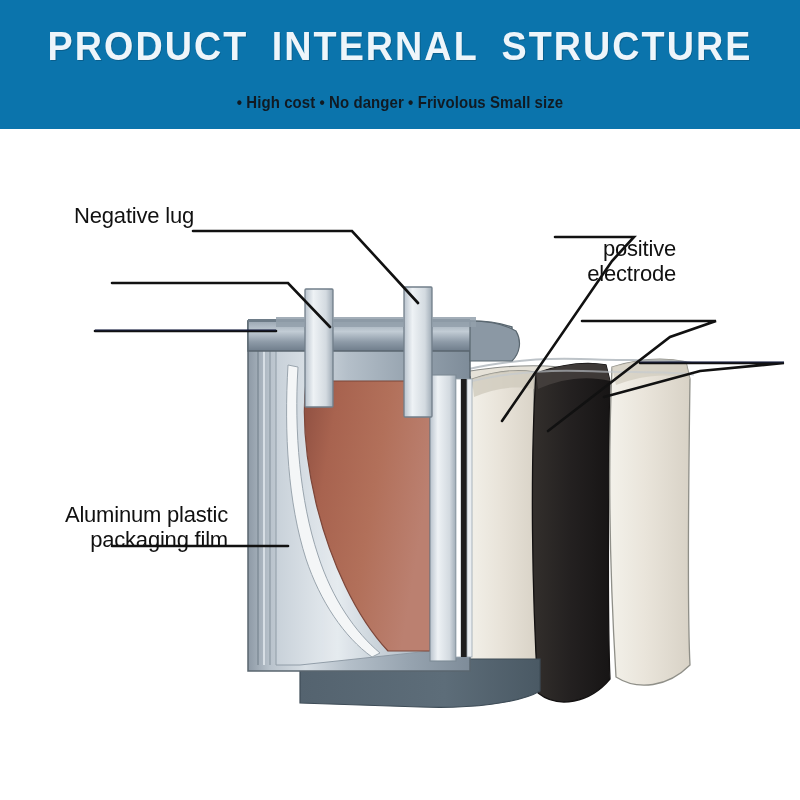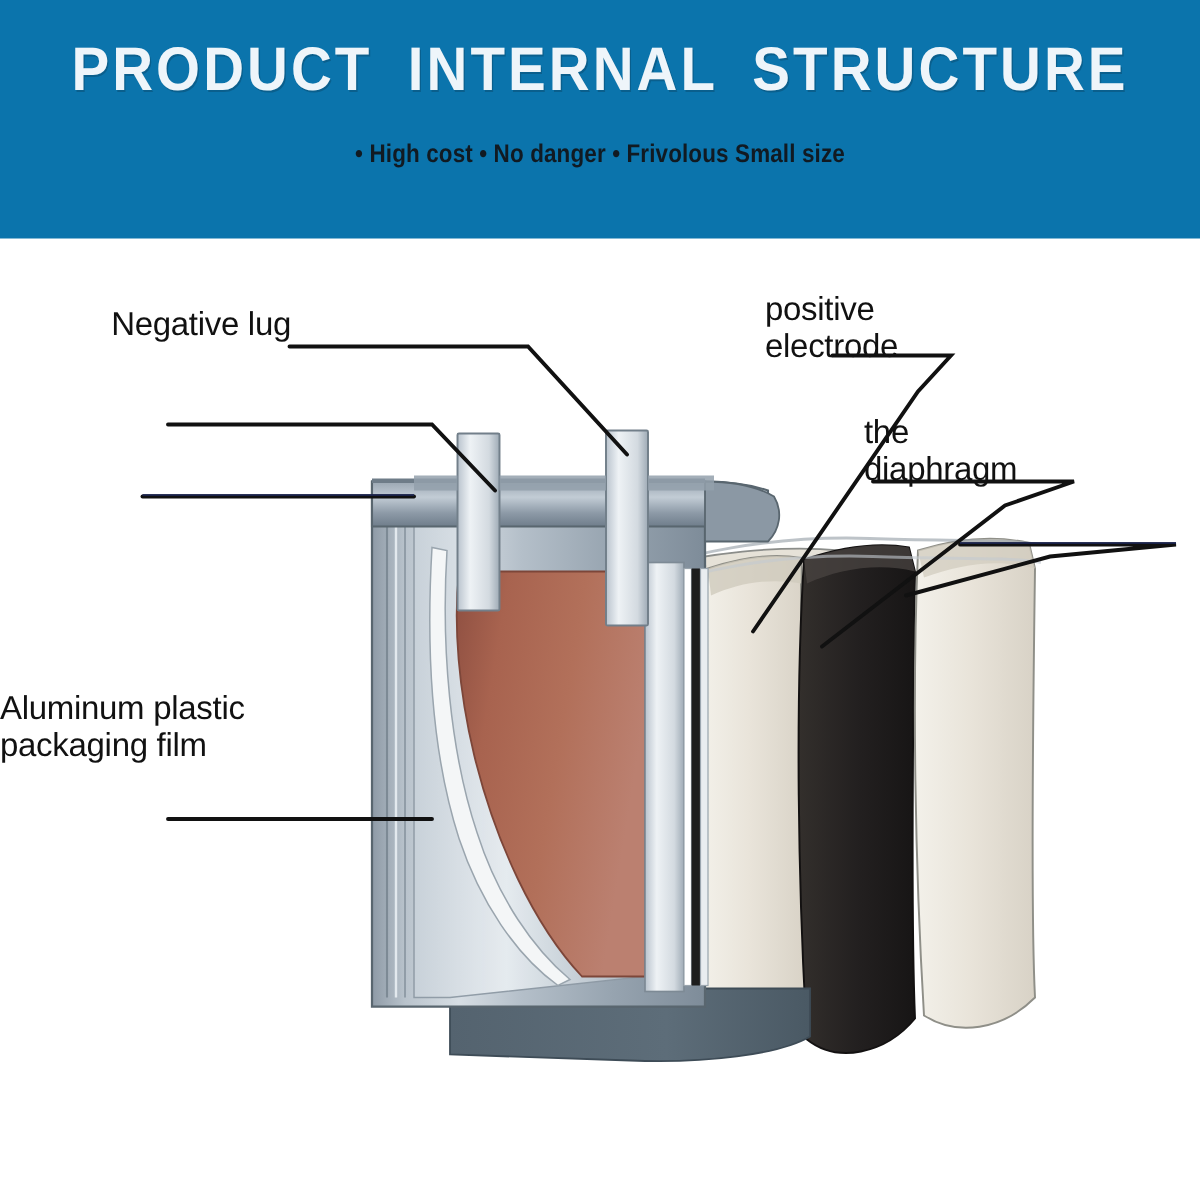--- a/index.html
+++ b/index.html
@@ -19,21 +19,21 @@
     height: 800px;
     background: #ffffff;
   }
 
   
   #banner {
     position: absolute;
     left: 0;
     top: 0;
     width: 800px;
-    height: 159px;
+    height: 129px;
     background: #0b74ac;
   }
   #banner-title {
     position: absolute;
     left: 0;
     top: 22px;
     width: 800px;
     text-align: center;
     color: #eef5fa;
     font-family: "Liberation Sans Narrow", "Liberation Sans", sans-serif;
@@ -78,21 +78,21 @@
     position: absolute;
     color: #111111;
     font-family: "Liberation Sans", sans-serif;
     font-size: 22px;
     font-weight: normal;
     line-height: 25px;
     letter-spacing: -0.2px;
     white-space: pre-line;
   }
   .callout.right-al { text-align: right; }
-  .callout.center-al { text-align: left; }
+  .callout.center-al { text-align: right; margin-top: 43px; }
 </style>
 </head>
 <body>
 
 <div id="page">
 
   <div id="banner">
     <div id="banner-title">PRODUCT  INTERNAL  STRUCTURE</div>
     <div id="banner-subtitle">• High cost • No danger • Frivolous Small size</div>
   </div>
@@ -292,18 +292,16 @@
     <div class="callout right-al" style="left:8px; top:72px; width:186px;">Negative lug</div>
 
 
 
     <div class="callout center-al" style="left:0px; top:328px; width:228px;">Aluminum plastic
 packaging film</div>
 
     <div class="callout center-al" style="left:510px; top:62px; width:166px;">positive
 electrode</div>
 
-    <div class="callout center-al" style="left:576px; top:144px; width:166px;">the
-diaphragm</div>
 
   </div>
 
 </div>
 
 </body></html>

